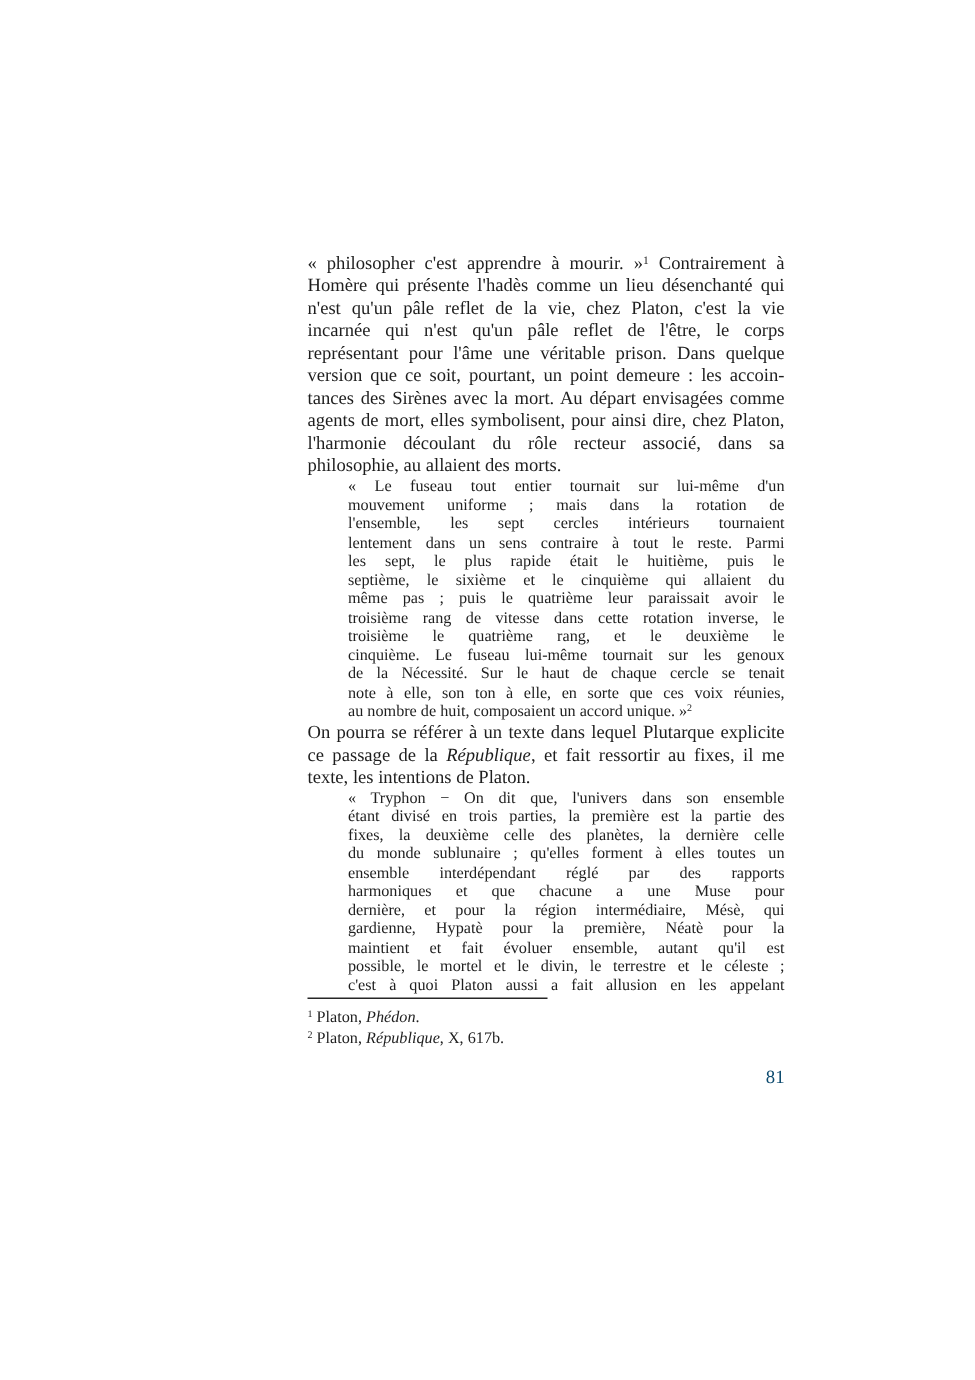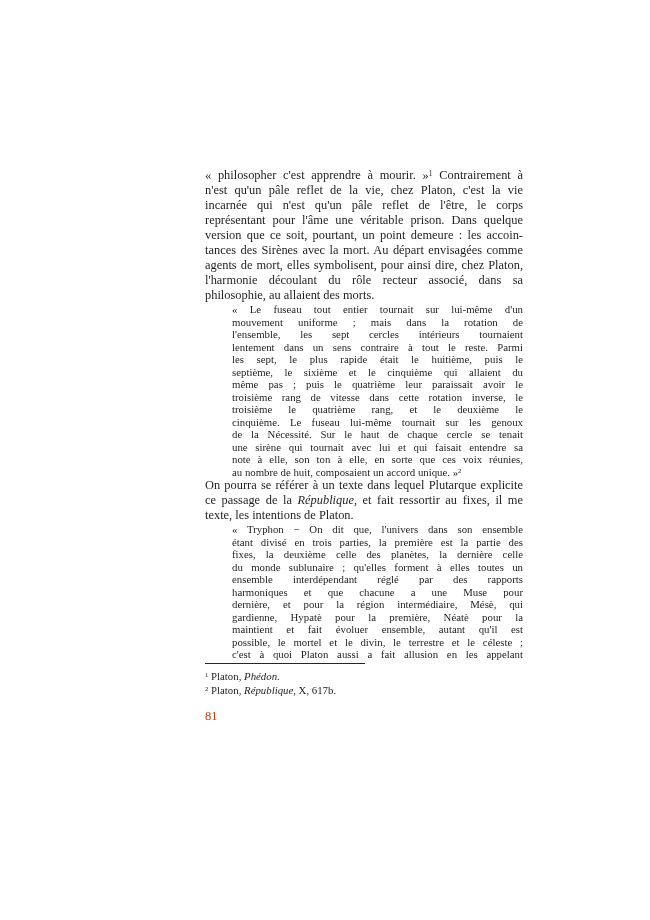--- a/index.html
+++ b/index.html
@@ -39,32 +39,33 @@
   .footnotes { margin-top: 2px; font-size: 10.8px; line-height: 14px; }
   .fn-separator {
     width: 160px;
     border-top: 1px solid #262626;
     margin-bottom: 5px;
   }
   .footnotes .line { text-align: left; text-align-last: left; white-space: nowrap; }
   .page-number {
     margin-top: 12px;
     font-size: 12.5px;
-    text-align: left;
-    color: #c2410c;
+    text-align: right;
+    color: #0c4a6e;
   }
 </style>
 </head>
 <body>
 
 <div class="page">
   <div class="column">
 
     <div class="block body">
         <div class="line"><span>« philosopher c'est apprendre à mourir. »</span><span class="sup">1</span><span> Contrairement à</span></div>
+        <div class="line"><span>Homère qui présente l'hadès comme un lieu désenchanté qui</span></div>
         <div class="line"><span>n'est qu'un pâle reflet de la vie, chez Platon, c'est la vie</span></div>
         <div class="line"><span>incarnée qui n'est qu'un pâle reflet de l'être, le corps</span></div>
         <div class="line"><span>représentant pour l'âme une véritable prison. Dans quelque</span></div>
         <div class="line"><span>version que ce soit, pourtant, un point demeure : les accoin-</span></div>
         <div class="line"><span>tances des Sirènes avec la mort. Au départ envisagées comme</span></div>
         <div class="line"><span>agents de mort, elles symbolisent, pour ainsi dire, chez Platon,</span></div>
         <div class="line"><span>l'harmonie découlant du rôle recteur associé, dans sa</span></div>
         <div class="line last"><span>philosophie, au allaient des morts.</span></div>
       </div>
 
@@ -73,21 +74,20 @@
         <div class="line"><span>mouvement uniforme ; mais dans la rotation de</span></div>
         <div class="line"><span>l'ensemble, les sept cercles intérieurs tournaient</span></div>
         <div class="line"><span>lentement dans un sens contraire à tout le reste. Parmi</span></div>
         <div class="line"><span>les sept, le plus rapide était le huitième, puis le</span></div>
         <div class="line"><span>septième, le sixième et le cinquième qui allaient du</span></div>
         <div class="line"><span>même pas ; puis le quatrième leur paraissait avoir le</span></div>
         <div class="line"><span>troisième rang de vitesse dans cette rotation inverse, le</span></div>
         <div class="line"><span>troisième le quatrième rang, et le deuxième le</span></div>
         <div class="line"><span>cinquième. Le fuseau lui-même tournait sur les genoux</span></div>
         <div class="line"><span>de la Nécessité. Sur le haut de chaque cercle se tenait</span></div>
-        <div class="line"><span>une sirène qui tournait avec lui et qui faisait entendre sa</span></div>
         <div class="line"><span>note à elle, son ton à elle, en sorte que ces voix réunies,</span></div>
         <div class="line last"><span>au nombre de huit, composaient un accord unique. »</span><span class="sup">2</span></div>
       </div>
 
     <div class="block body">
         <div class="line"><span>On pourra se référer à un texte dans lequel Plutarque explicite</span></div>
         <div class="line"><span>ce passage de la </span><span class="italic">République</span><span>, et fait ressortir au fixes, il me</span></div>
         <div class="line last"><span>texte, les intentions de Platon.</span></div>
       </div>
 

